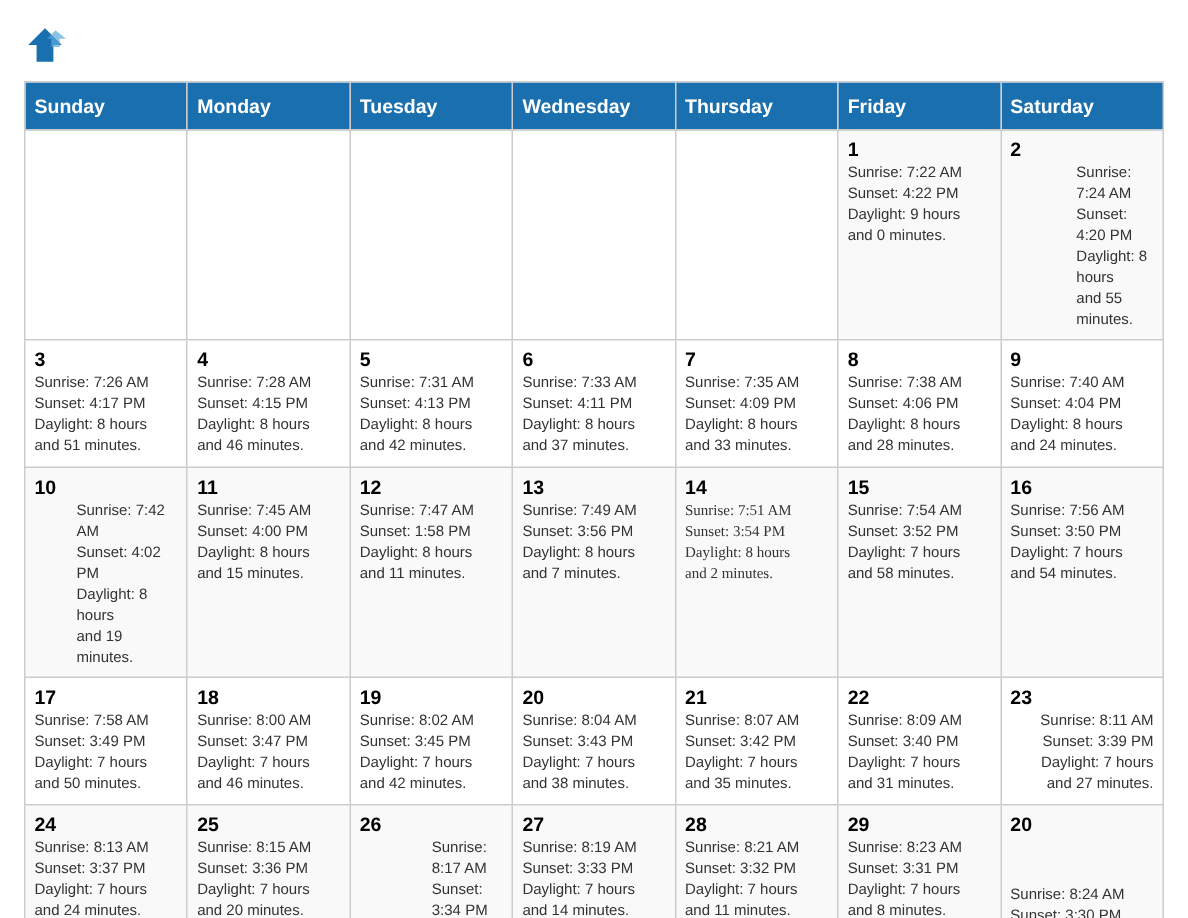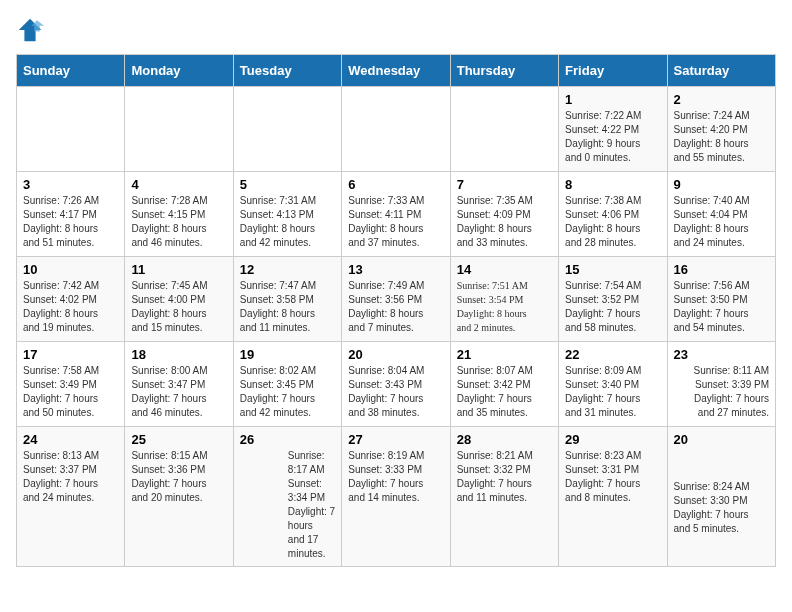--- a/index.html
+++ b/index.html
@@ -126,21 +126,21 @@
         <td class="empty-cell"></td>
         <td>
           <span class="day-number">1</span>
           <div class="day-info" style="white-space: pre-line;">Sunrise: 7:22 AM
 Sunset: 4:22 PM
 Daylight: 9 hours
 and 0 minutes.</div>
         </td>
         <td>
           <span class="day-number">2</span>
-          <div class="day-info" style="white-space: pre-line;">Sunrise: 7:24 AM
+          <div class="day-info" style="white-space: pre-line; margin-left: 44px;">Sunrise: 7:24 AM
 Sunset: 4:20 PM
 Daylight: 8 hours
 and 55 minutes.</div>
         </td>
       </tr>
       <tr>
         <td>
           <span class="day-number">3</span>
           <div class="day-info" style="white-space: pre-line;">Sunrise: 7:26 AM
 Sunset: 4:17 PM
@@ -186,36 +186,36 @@
           <span class="day-number">9</span>
           <div class="day-info" style="white-space: pre-line;">Sunrise: 7:40 AM
 Sunset: 4:04 PM
 Daylight: 8 hours
 and 24 minutes.</div>
         </td>
       </tr>
       <tr>
         <td>
           <span class="day-number">10</span>
-          <div class="day-info" style="white-space: pre-line;">Sunrise: 7:42 AM
+          <div class="day-info" style="white-space: pre-line; margin-left: 28px;">Sunrise: 7:42 AM
 Sunset: 4:02 PM
 Daylight: 8 hours
 and 19 minutes.</div>
         </td>
         <td>
           <span class="day-number">11</span>
           <div class="day-info" style="white-space: pre-line;">Sunrise: 7:45 AM
 Sunset: 4:00 PM
 Daylight: 8 hours
 and 15 minutes.</div>
         </td>
         <td>
           <span class="day-number">12</span>
           <div class="day-info" style="white-space: pre-line;">Sunrise: 7:47 AM
-Sunset: 3:58 PM
+Sunset: 1:58 PM
 Daylight: 8 hours
 and 11 minutes.</div>
         </td>
         <td>
           <span class="day-number">13</span>
           <div class="day-info" style="white-space: pre-line;">Sunrise: 7:49 AM
 Sunset: 3:56 PM
 Daylight: 8 hours
 and 7 minutes.</div>
         </td>

